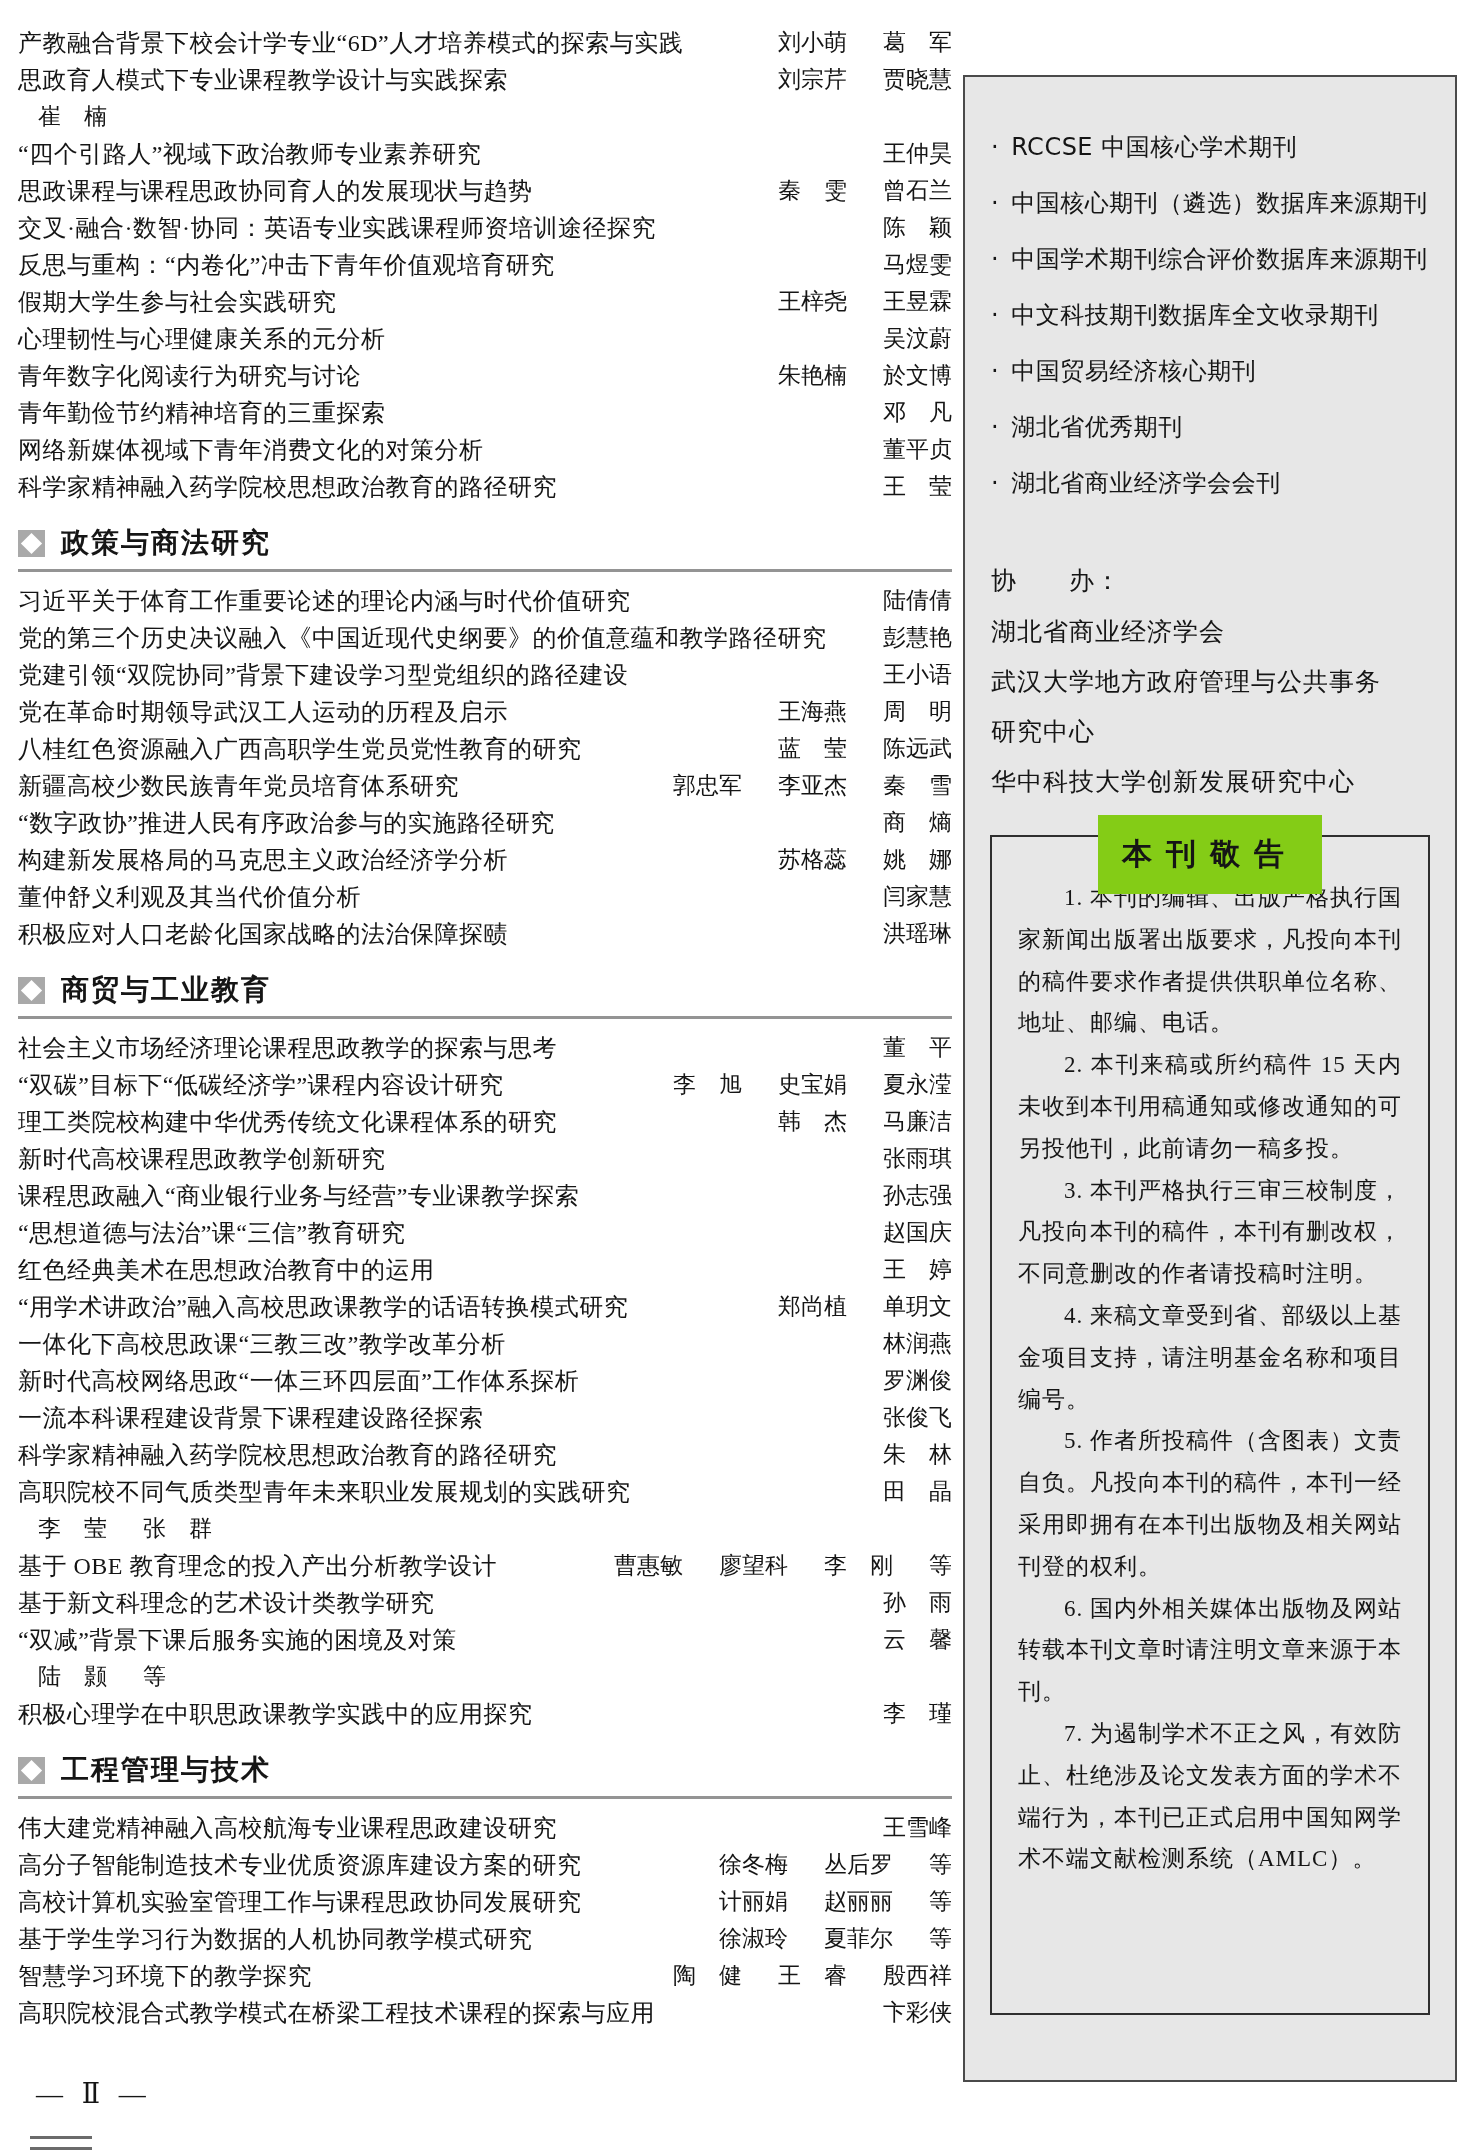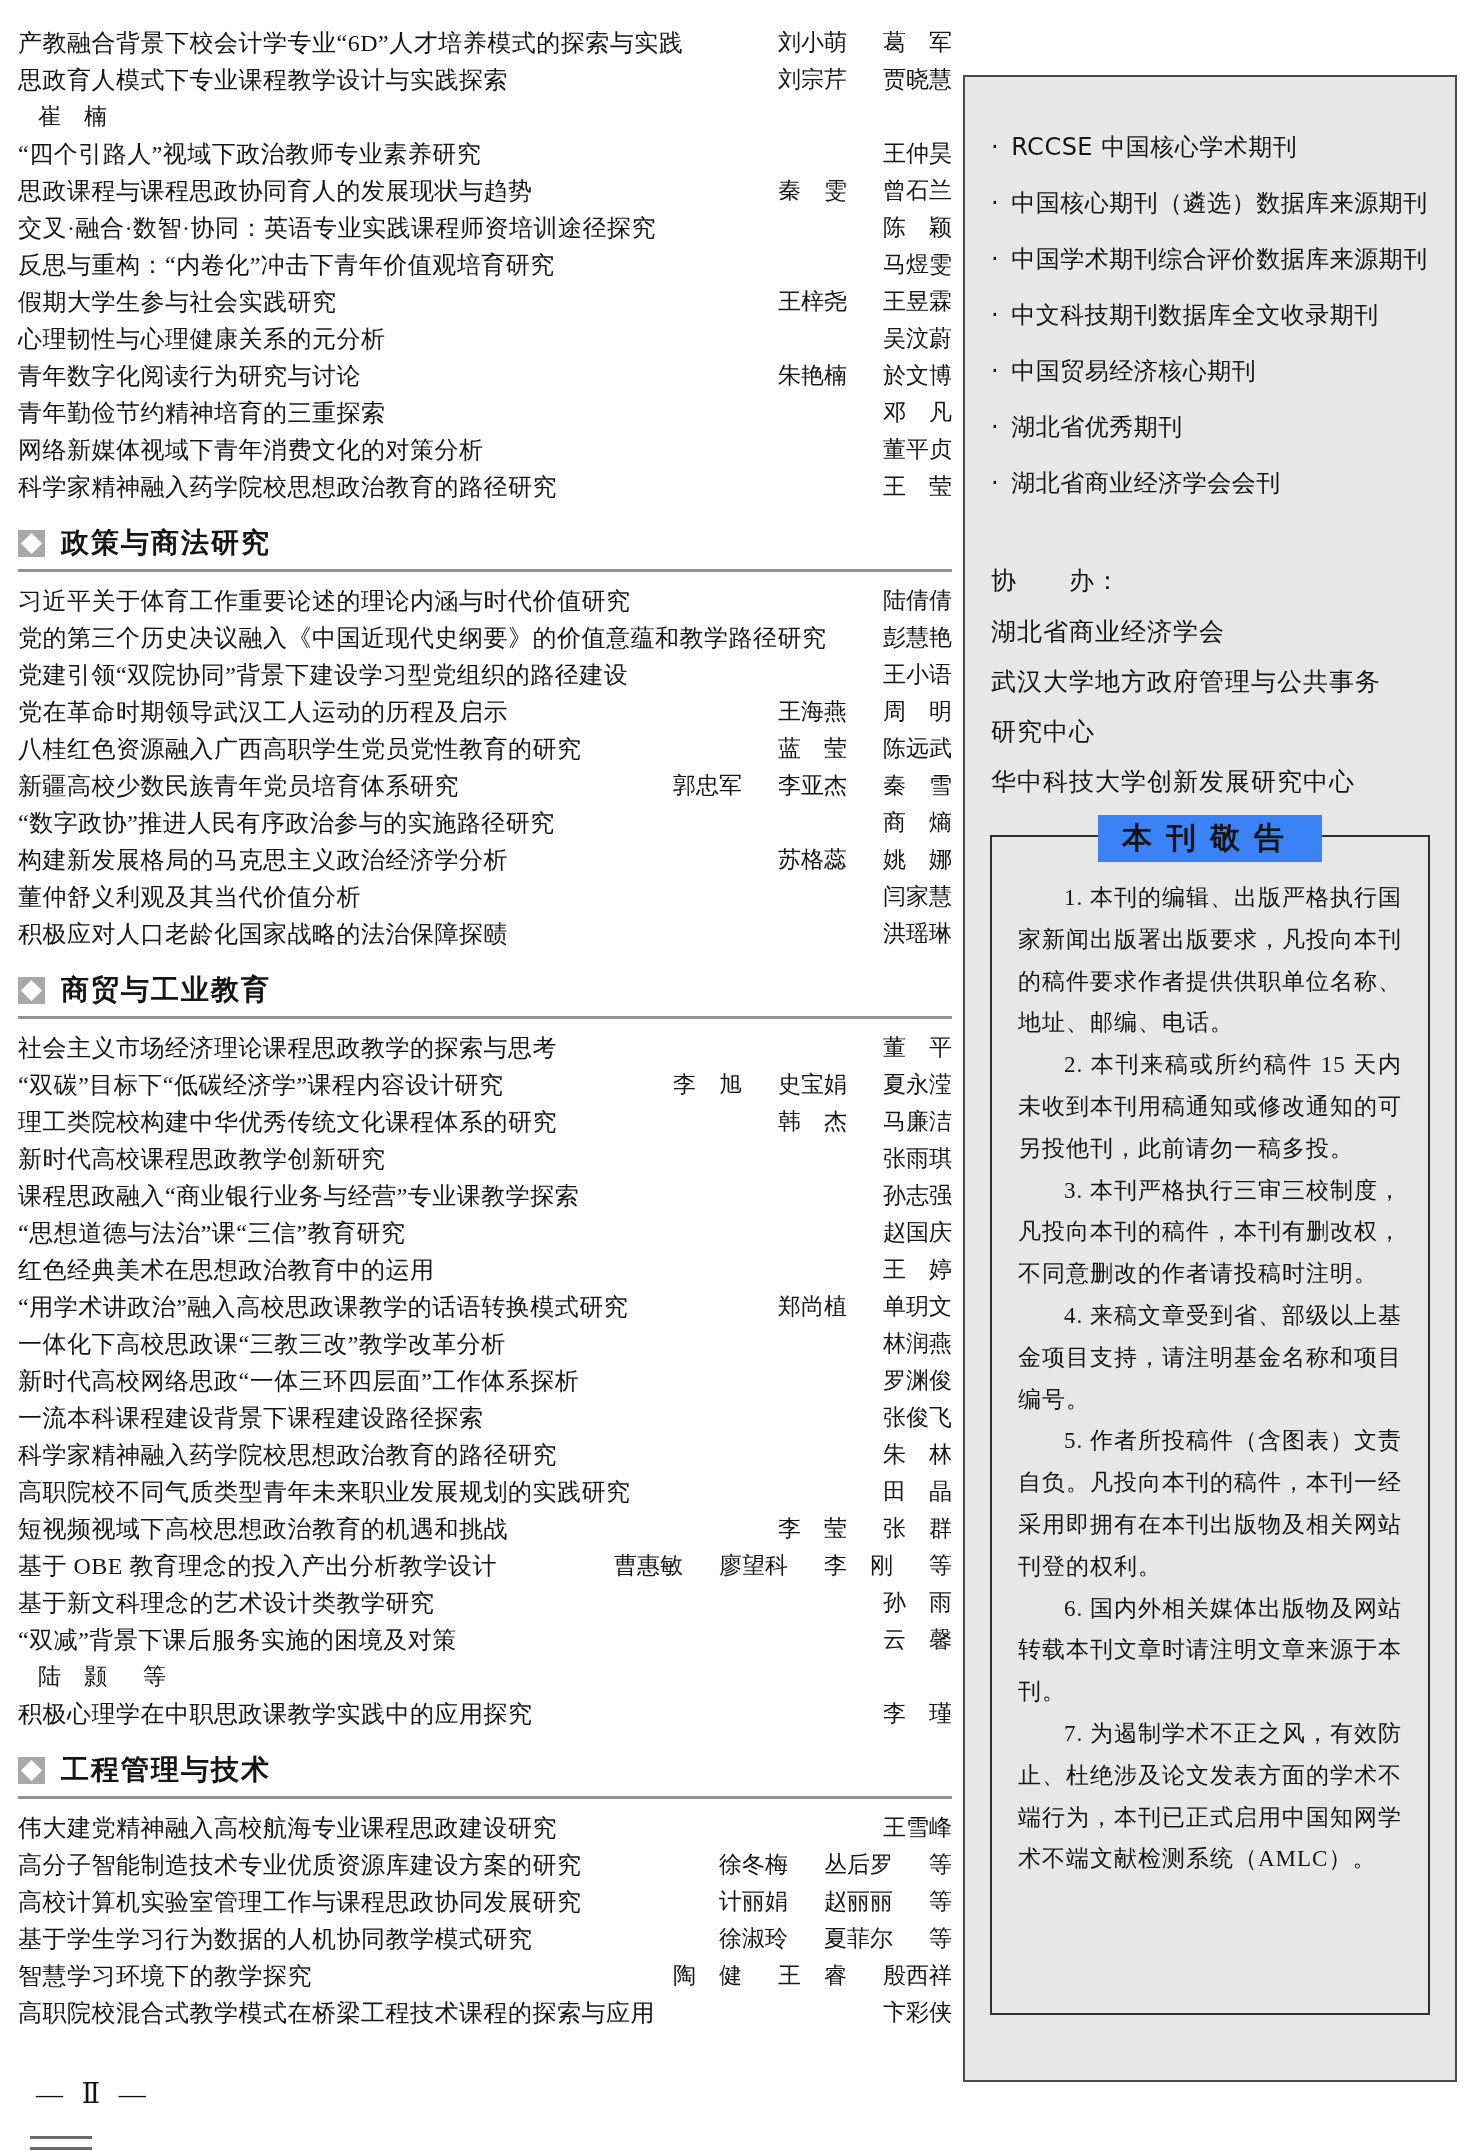--- a/index.html
+++ b/index.html
@@ -36,21 +36,21 @@
   .cohost{padding:44px 28px 0 26px;font-size:25px;}
   .cohost-label{line-height:52px;letter-spacing:1px;}
   .cohost-line{line-height:50px;letter-spacing:1px;}
   
   .notice{
     position:absolute;left:25px;right:25px;top:758px;height:1180px;
     border:2px solid #2f2f2f;box-sizing:border-box;
   }
   .notice-title{
     position:absolute;top:-22px;left:50%;transform:translateX(-50%);
-    background:#3b82f6;padding:3px 24px;font-size:30px;font-weight:700;
+    background:#84cc16;padding:19px 24px;font-size:30px;font-weight:700;
     letter-spacing:14px;white-space:nowrap;
   }
   .notice-body{
     padding:40px 26px 0 26px;
     font-family:"Liberation Serif","DejaVu Serif",serif;
     font-size:23px;line-height:41.8px;text-align:justify;letter-spacing:1px;
   }
   .notice-body p{margin:0;text-indent:2em;}
 </style>
 </head>
@@ -294,21 +294,20 @@
         <span class="author">朱　林</span>
       </span>
     </div>
     <div class="toc-row">
       <span class="toc-title">高职院校不同气质类型青年未来职业发展规划的实践研究</span>
       <span class="toc-authors">
         <span class="author">田　晶</span>
       </span>
     </div>
     <div class="toc-row">
-      <span class="toc-title">短视频视域下高校思想政治教育的机遇和挑战</span>
       <span class="toc-authors">
         <span class="author">李　莹</span>
         <span class="author">张　群</span>
       </span>
     </div>
     <div class="toc-row">
       <span class="toc-title">基于 OBE 教育理念的投入产出分析教学设计</span>
       <span class="toc-authors">
         <span class="author">曹惠敏</span>
         <span class="author">廖望科</span>

